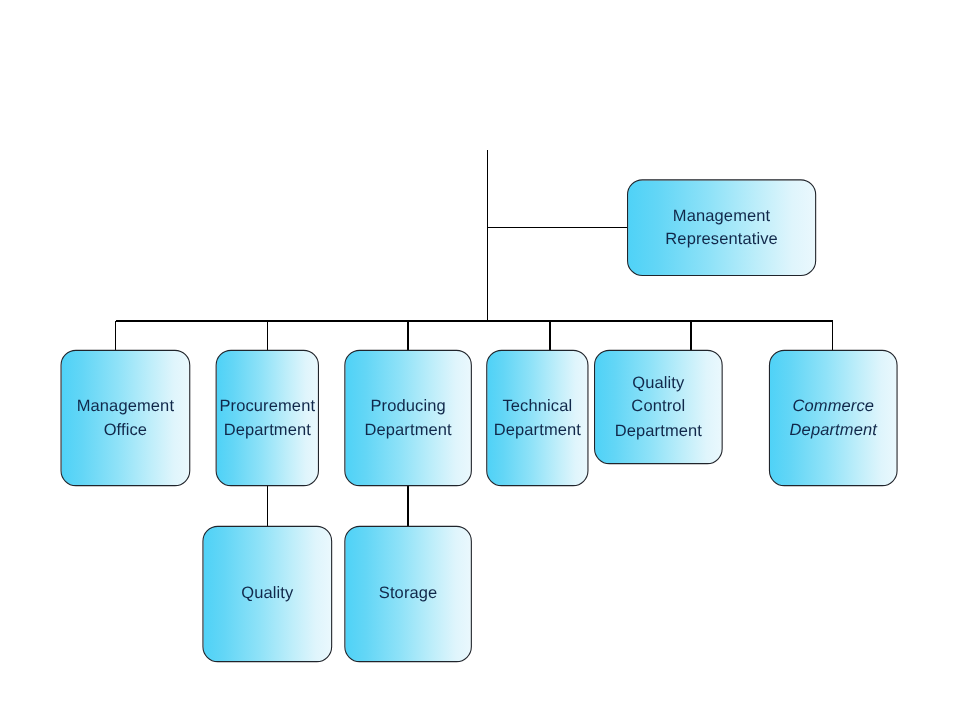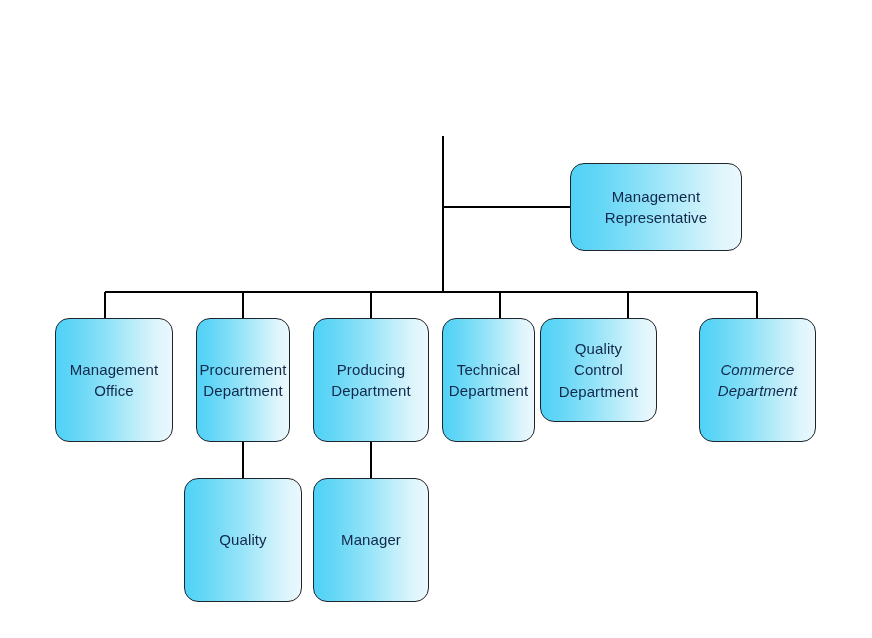--- a/index.html
+++ b/index.html
@@ -108,16 +108,16 @@
   <div class="node" style="left:699px; top:318px; width:117px; height:124px;font-style:italic;">
     <span class="label">Commerce
 Department</span>
   </div>
 
   <div class="node" style="left:184px; top:478px; width:118px; height:124px;">
     <span class="label">Quality</span>
   </div>
 
   <div class="node" style="left:313px; top:478px; width:116px; height:124px;">
-    <span class="label">Manager</span>
+    <span class="label">Storage</span>
   </div>
 
 </div>
 
 </body></html>

